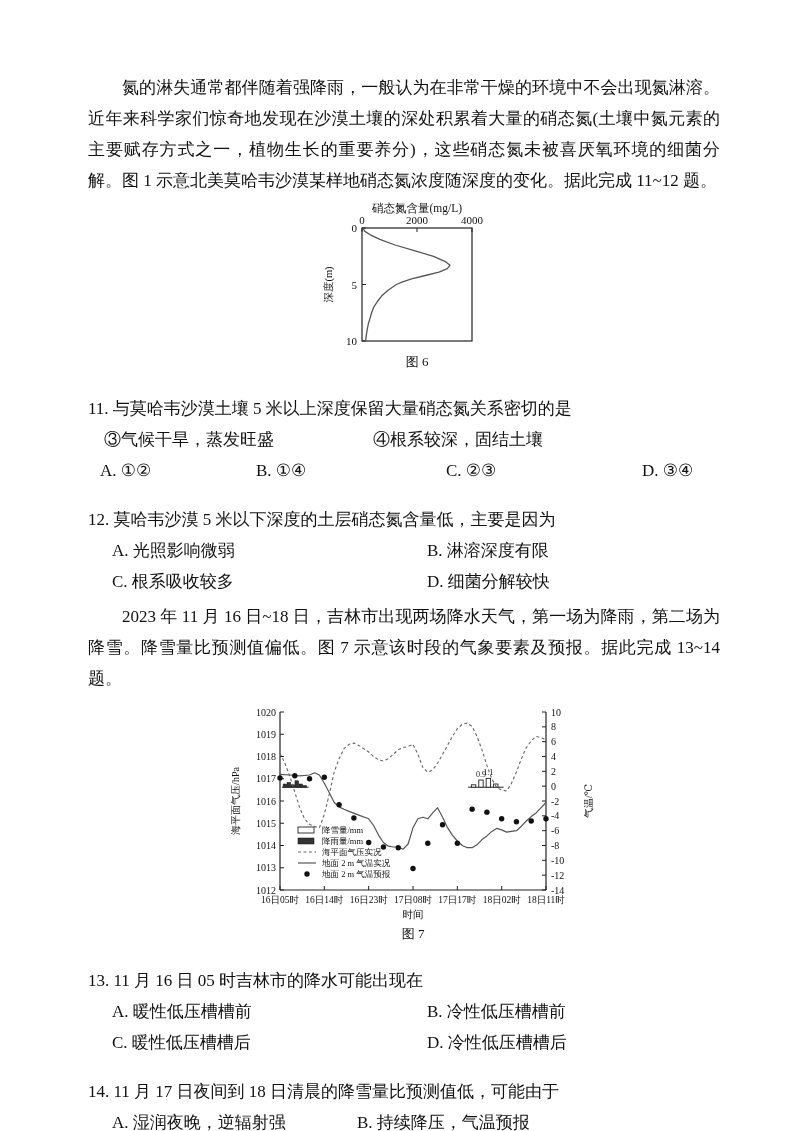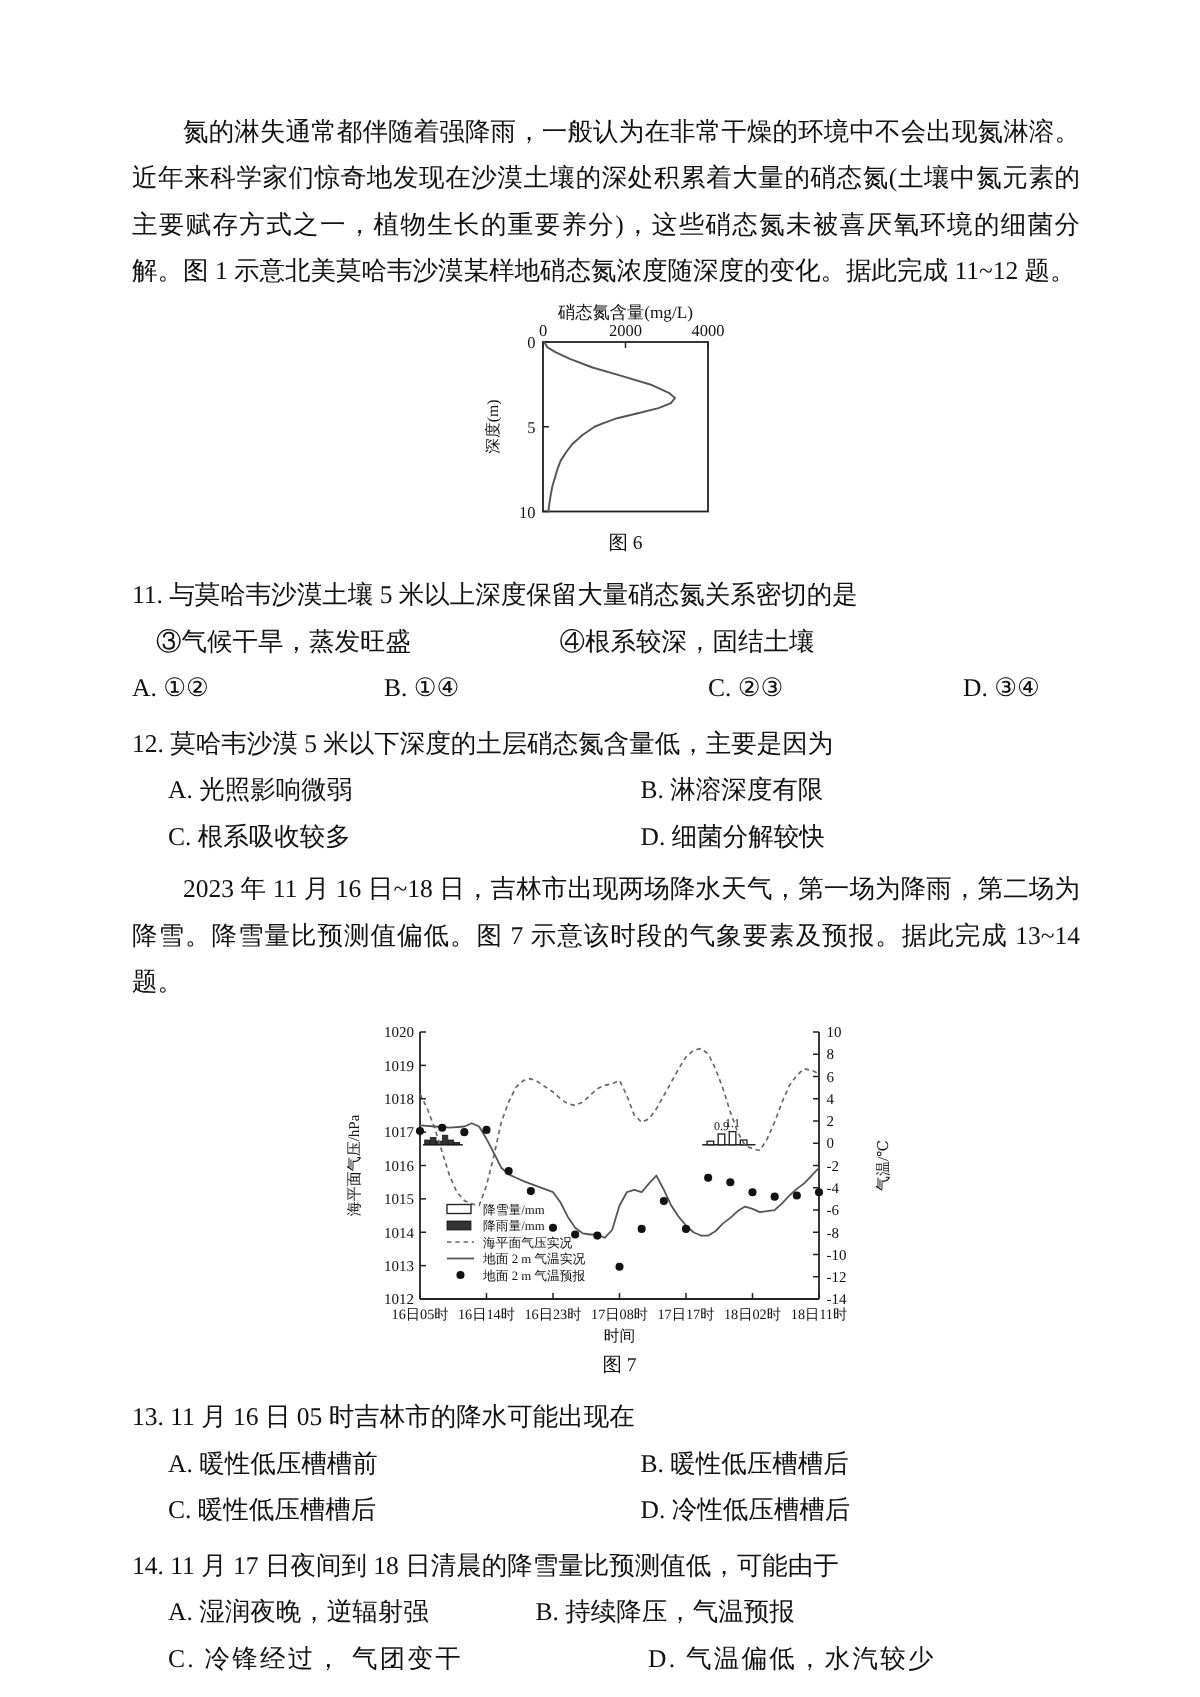--- a/index.html
+++ b/index.html
@@ -3,32 +3,32 @@
 <meta charset="utf-8">
 <style>
   html,body{margin:0;padding:0;background:#fff;}
   .page{
     width:800px;min-height:1131px;box-sizing:border-box;
     padding:72px 80px 30px 88px;background:#fff;color:#111;
     font-family:"Liberation Serif","DejaVu Serif",serif;
     font-size:17px;
   }
   p.para{margin:0 0 4px 0;line-height:31px;text-align:justify;text-indent:2em;}
-  .qblock{margin-top:6px;}
+  .qblock{margin-top:18px;}
   .stem{line-height:31px;}
   .optrow{display:flex;line-height:31px;}
   .optrow .c1{box-sizing:border-box;flex:0 0 auto;}
   .q11 .c1{width:275px;padding-left:16px;}
   .q12 .c1,.q13 .c1{width:339px;padding-left:24px;}
   .q14ab .c1{width:269px;padding-left:24px;}
   .q14cd .c1{width:344px;padding-left:24px;letter-spacing:1.5px;}
   .q14cd .c2{letter-spacing:1.5px;}
   .abcd{position:relative;height:31px;line-height:31px;}
   .abcd span{position:absolute;top:0;}
-  .abcd .a{left:0;} .abcd .b{left:168px;} .abcd .c{left:384px;} .abcd .d{left:554px;}
+  .abcd .a{left:12px;} .abcd .b{left:168px;} .abcd .c{left:358px;} .abcd .d{left:554px;}
   .figwrap6{margin:6px 0 2px 234px;}
   .figwrap7{margin:4px 0 2px 140px;}
   svg text{font-family:"Liberation Serif","DejaVu Serif",serif;fill:#111;}
 </style>
 </head>
 <body>
 
 <div class="page">
 
   <p class="para">氮的淋失通常都伴随着强降雨，一般认为在非常干燥的环境中不会出现氮淋溶。近年来科学家们惊奇地发现在沙漠土壤的深处积累着大量的硝态氮(土壤中氮元素的主要赋存方式之一，植物生长的重要养分)，这些硝态氮未被喜厌氧环境的细菌分解。图 1 示意北美莫哈韦沙漠某样地硝态氮浓度随深度的变化。据此完成 11~12 题。</p>
@@ -195,21 +195,21 @@
         <circle cx="79" cy="176" r="2.7" fill="#111"></circle>
         <text x="94" y="179" font-size="8.5" text-anchor="start">地面 2 m 气温预报</text>
         <text x="185" y="240" font-size="13" text-anchor="middle">图 7</text>
       </svg>
   </div>
 
   <div class="qblock q13">
     <div class="stem">13. 11 月 16 日 05 时吉林市的降水可能出现在</div>
     <div class="optrow">
       <span class="c1">A. 暖性低压槽槽前</span>
-      <span class="c2">B. 暖性低压槽槽后</span>
+      <span class="c2">B. 冷性低压槽槽前</span>
     </div>
     <div class="optrow">
       <span class="c1">C. 暖性低压槽槽后</span>
       <span class="c2">D. 冷性低压槽槽后</span>
     </div>
   </div>
 
   <div class="qblock q14">
     <div class="stem">14. 11 月 17 日夜间到 18 日清晨的降雪量比预测值低，可能由于</div>
     <div class="optrow q14ab">

